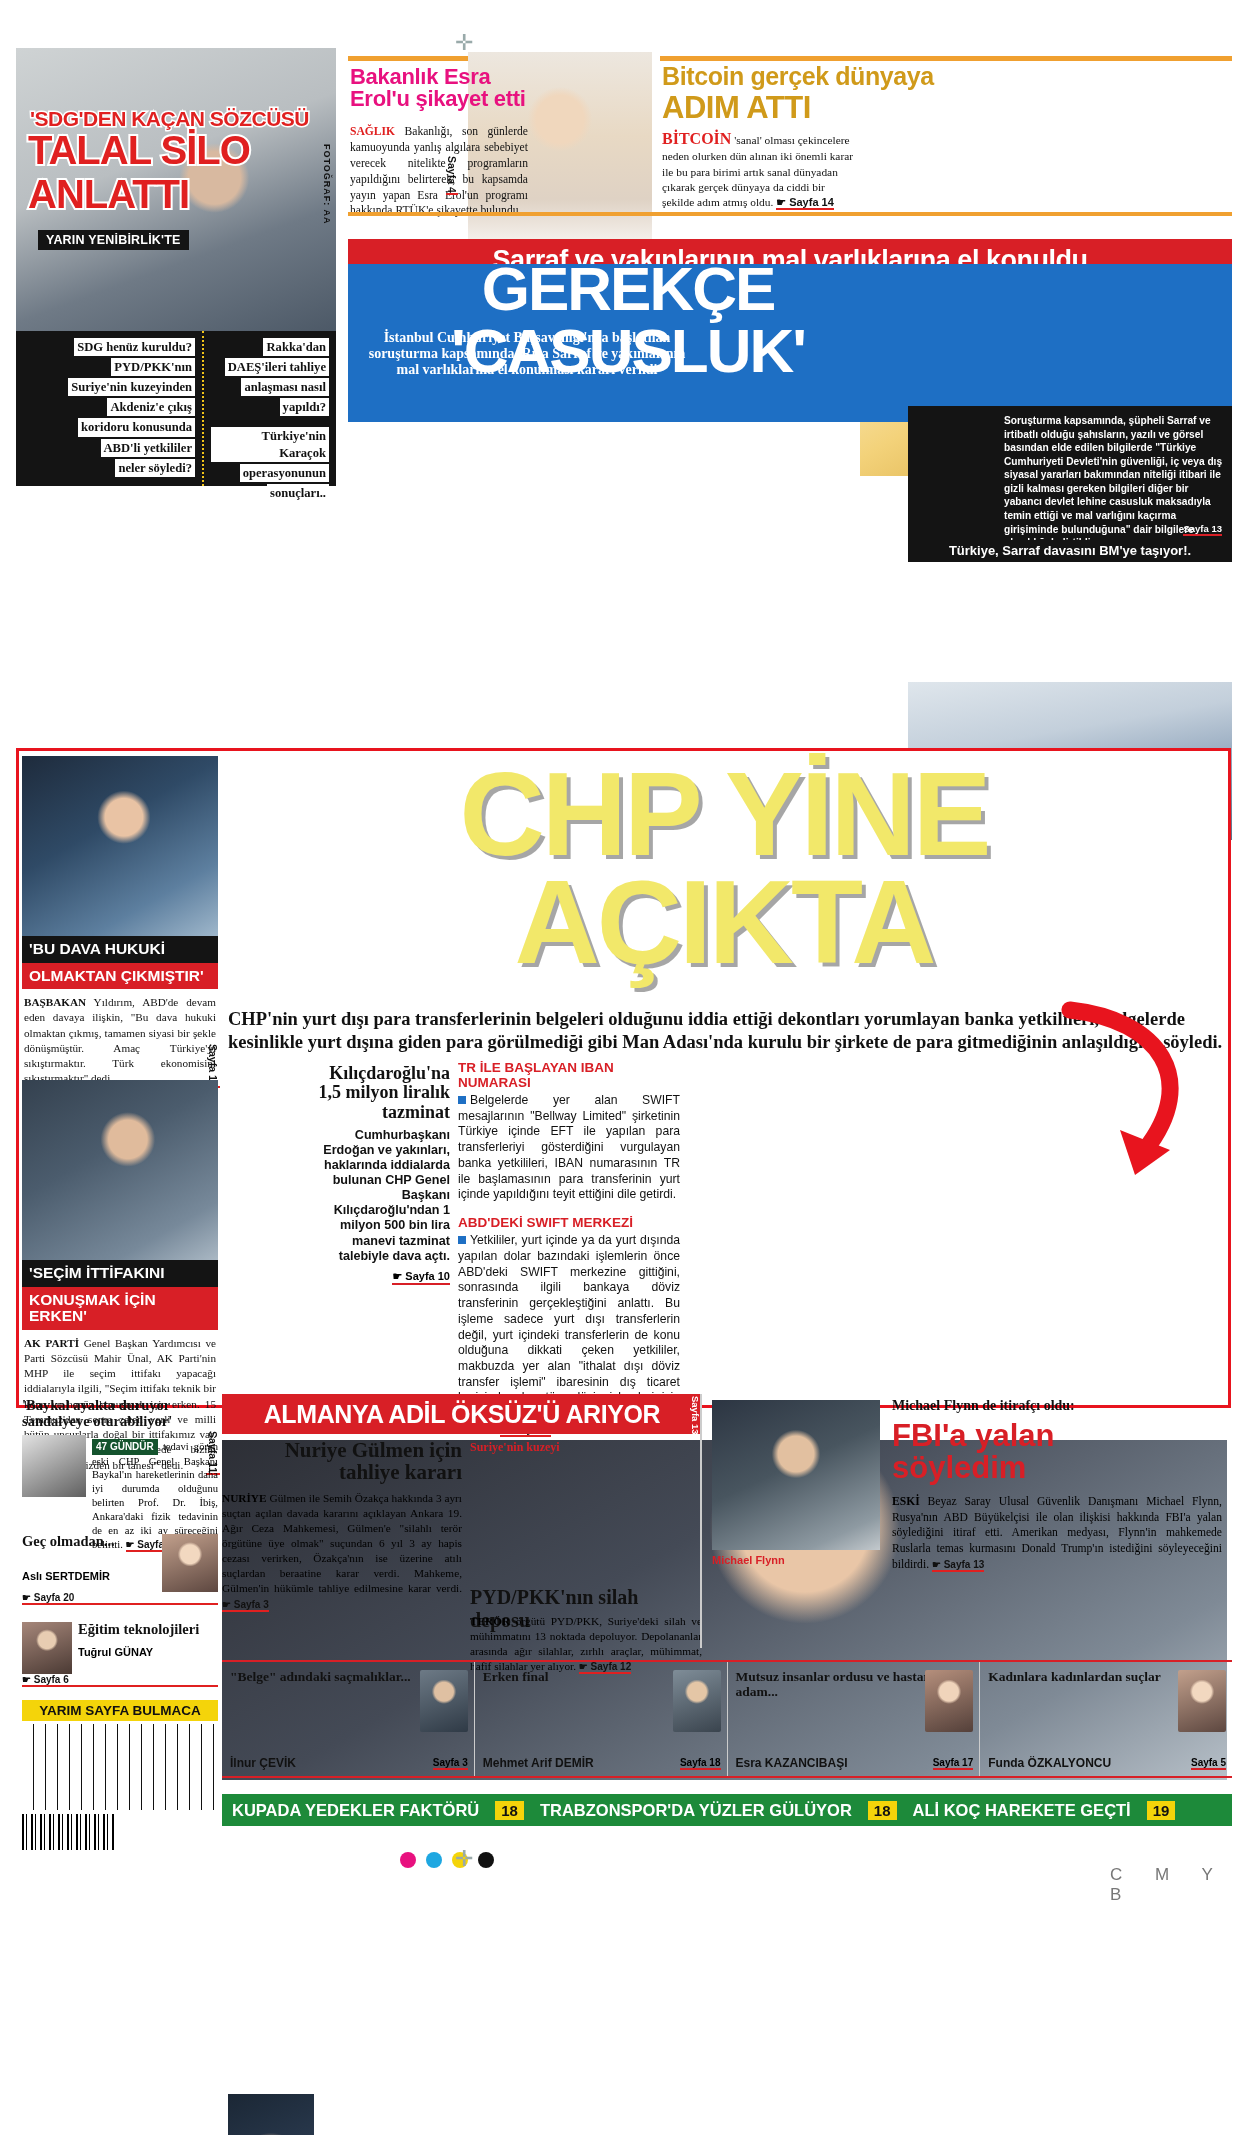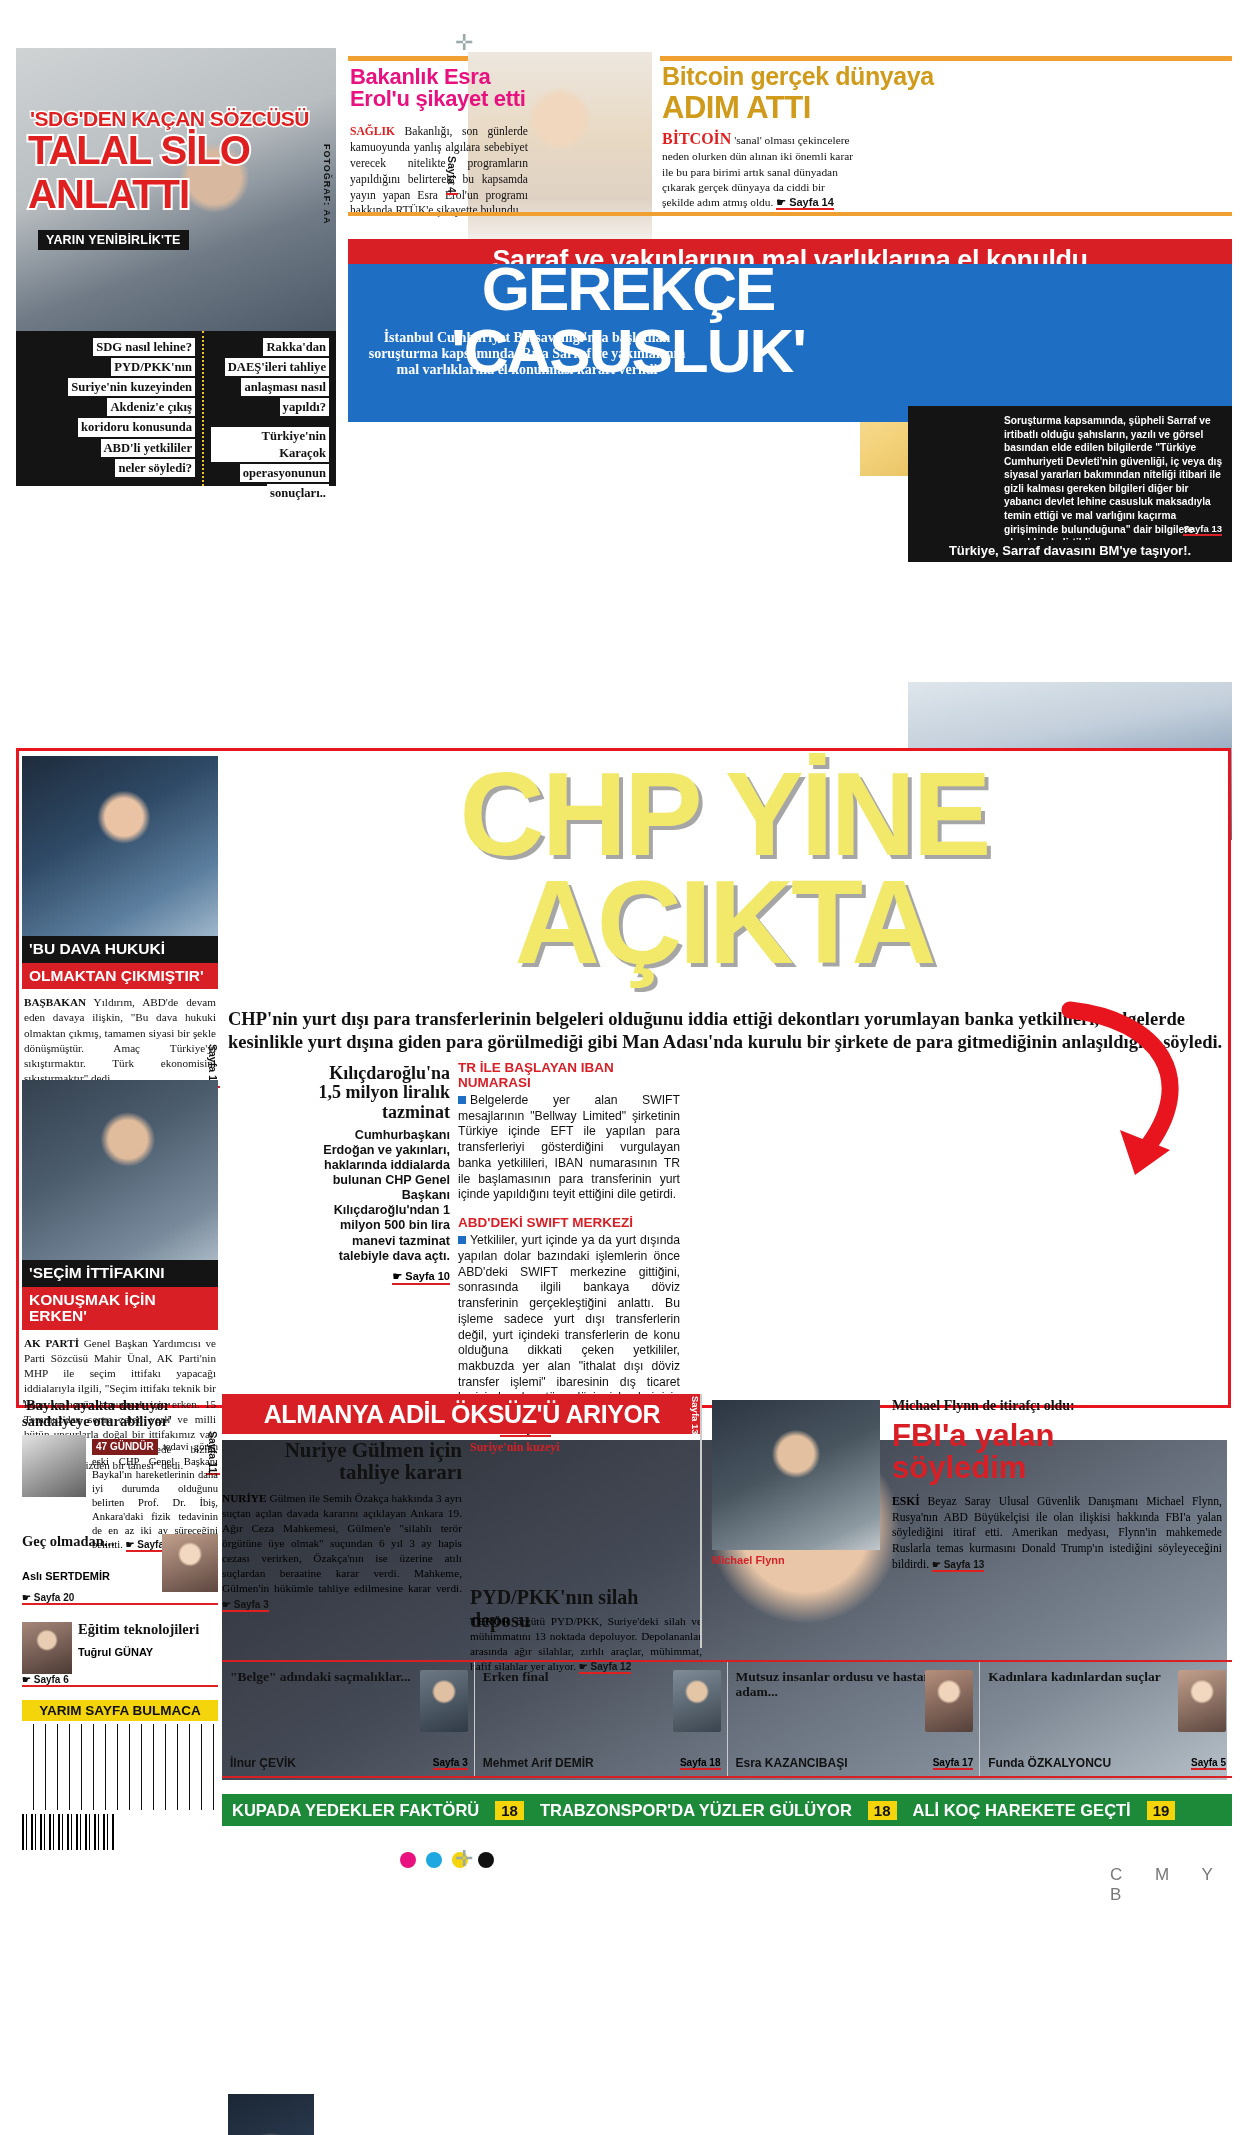--- a/index.html
+++ b/index.html
@@ -198,21 +198,21 @@
   .colcell:last-child { border-right:none; }
   .colq { font-size:13.5px; font-weight:bold; color:#111; line-height:1.14; }
   .colname { position:absolute; bottom:6px; left:8px; font-size:12px; font-weight:bold; color:#111; }
   .colpic { position:absolute; right:6px; top:8px; width:48px; height:62px; border-radius:2px; }
   .colsayfa { position:absolute; right:6px; bottom:6px; font-size:10px; font-weight:bold; border-bottom:2px solid #d81f26; }
 
   
   .teaser { position:absolute; left:22px; width:196px; }
   .tz-q { font-size:14.5px; font-weight:bold; color:#111; line-height:1.08; }
   .tz-b { font-size:10.6px; line-height:1.32; margin-top:4px; }
-  .tz-day { display:inline-block; background:#7f1d1d; color:#fff; font-size:10px; font-weight:bold; padding:1px 4px; }
+  .tz-day { display:inline-block; background:#14532d; color:#fff; font-size:10px; font-weight:bold; padding:1px 4px; }
   .teaser-row { display:flex; gap:6px; align-items:flex-start; }
   .tz-pic { width:64px; height:62px; flex:none; }
   .bar-yellow { background:#f4d40a; color:#111; font-size:13.5px; font-weight:bold; padding:3px 6px; }
 
   
   .sports { left:222px; top:1794px; width:1010px; height:32px; background:#1d8a3a; display:flex; align-items:center; }
   .sports span { color:#fff; font-size:16.5px; font-weight:bold; padding:0 10px; }
   .sports .num { background:#f4d40a; color:#111; padding:1px 6px; margin:0 6px; font-size:15px; }
 
   
@@ -230,21 +230,21 @@
     <div class="abs talal-photo photo ph-interview"></div>
     <div class="abs fot-cred sans">FOTOĞRAF: AA</div>
     <div class="abs talal-kicker sans cap">'SDG'DEN KAÇAN SÖZCÜSÜ</div>
     <div class="abs talal-main sans cap">TALAL SİLO</div>
     <div class="abs talal-main sans cap" style="top:128px;">ANLATTI</div>
     <div class="abs talal-badge sans">YARIN YENİBİRLİK'TE</div>
 
     <div class="abs talal-q-wrap">
       <div class="talal-q-col left">
         <div class="qlines">
-          <div class="qchip serif">SDG nasıl lehine?</div><br>
+          <div class="qchip serif">SDG henüz kuruldu?</div><br>
           <div class="qchip serif">PYD/PKK'nın</div><br>
           <div class="qchip serif">Suriye'nin kuzeyinden</div><br>
           <div class="qchip serif">Akdeniz'e çıkış</div><br>
           <div class="qchip serif">koridoru konusunda</div><br>
           <div class="qchip serif">ABD'li yetkililer</div><br>
           <div class="qchip serif">neler söyledi?</div>
         </div>
       </div>
       <div class="talal-q-col right">
         <div>

